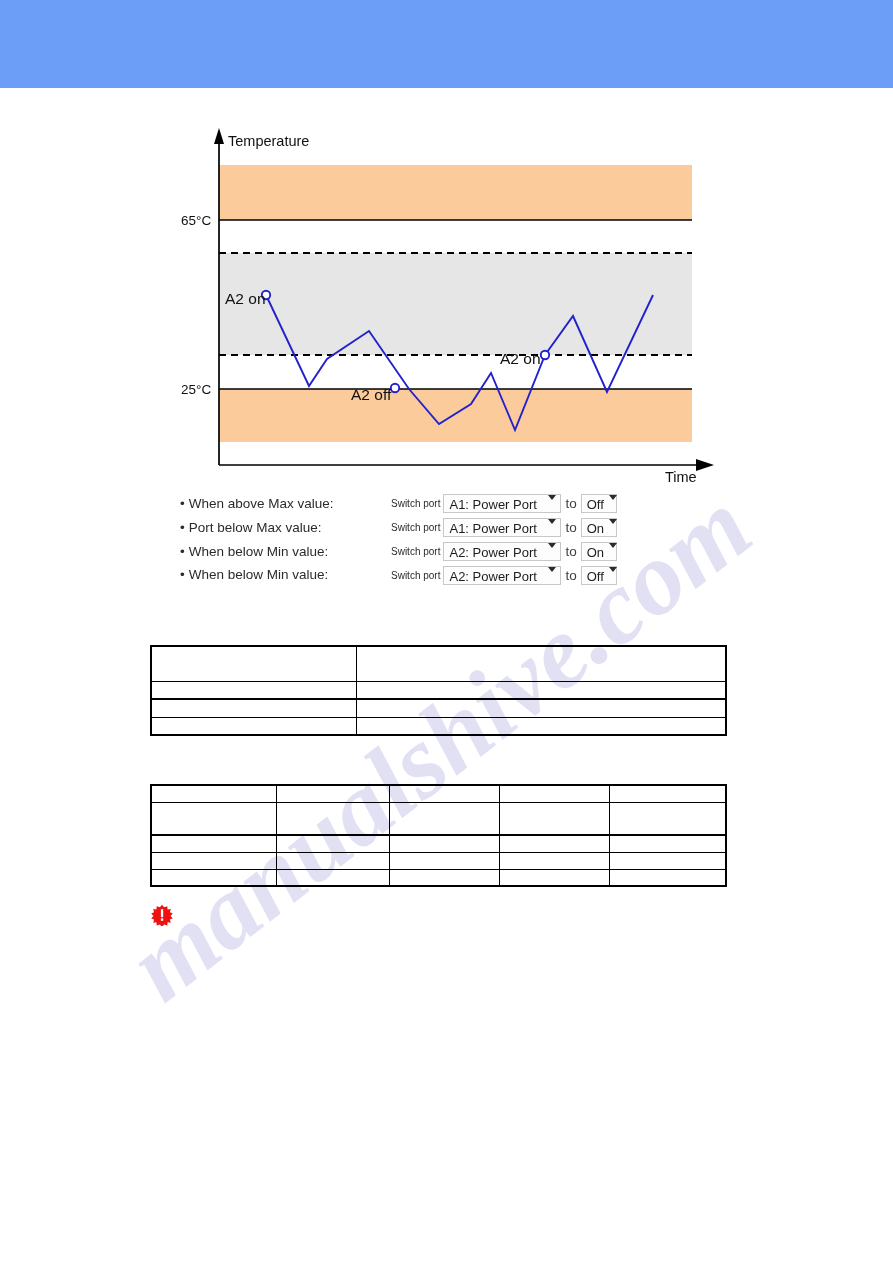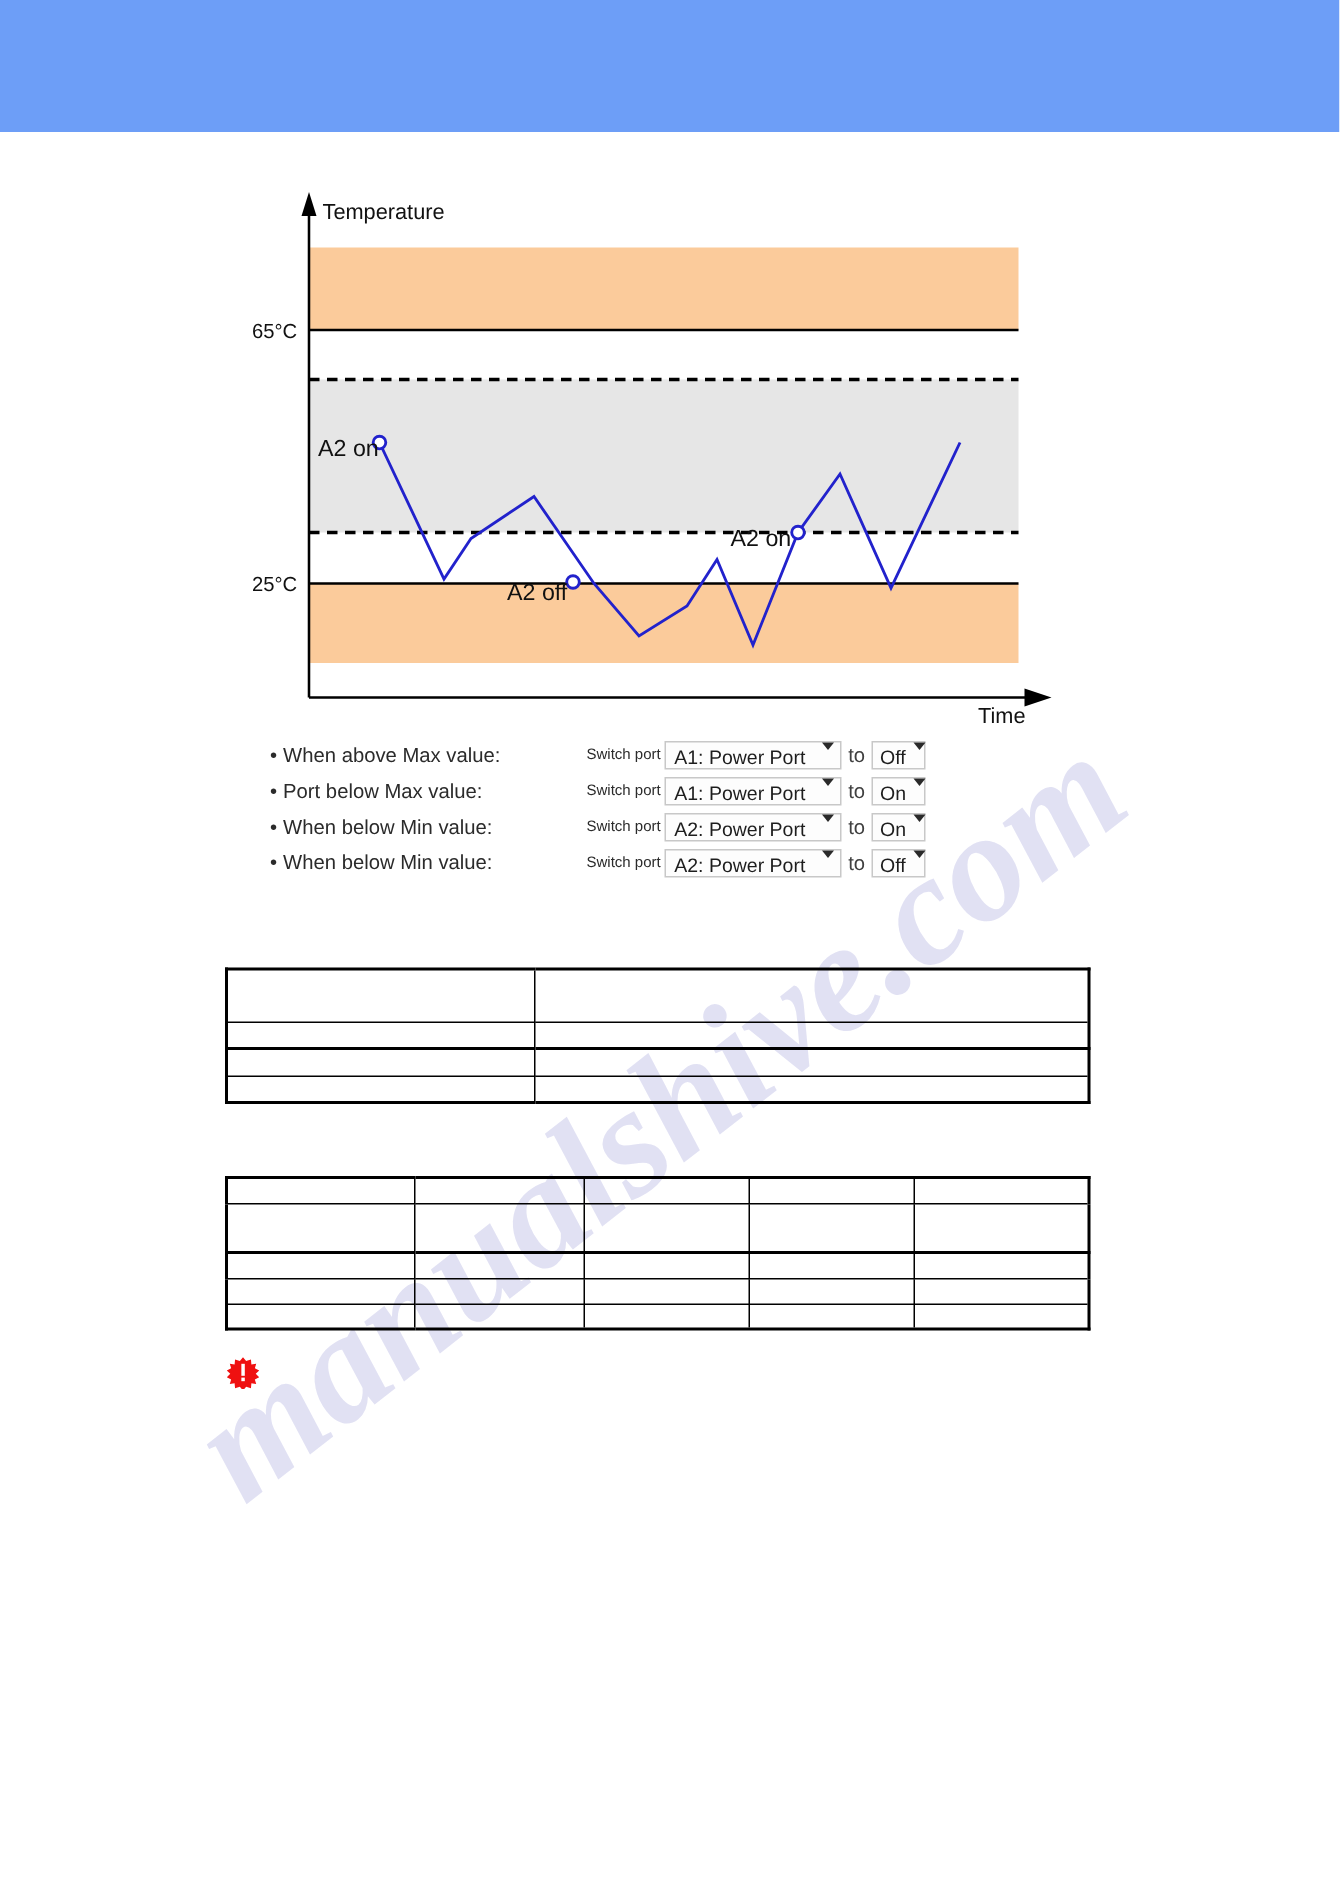--- a/index.html
+++ b/index.html
@@ -46,21 +46,21 @@
   }
   #wm-1 {
     left: 105px; top: 930px;
     font-size: 104px;
     transform: rotate(-38deg);
   }
 
   
   #chart-figure {
     position: absolute;
-    left: 4px; top: 108px;
+    left: 17px; top: 108px;
     width: 804px; height: 380px;
     z-index: 2;
   }
   #chart-svg { display: block; }
 
   
   #actions-block {
     position: absolute;
     left: 0; top: 488px;
     width: 893px;

